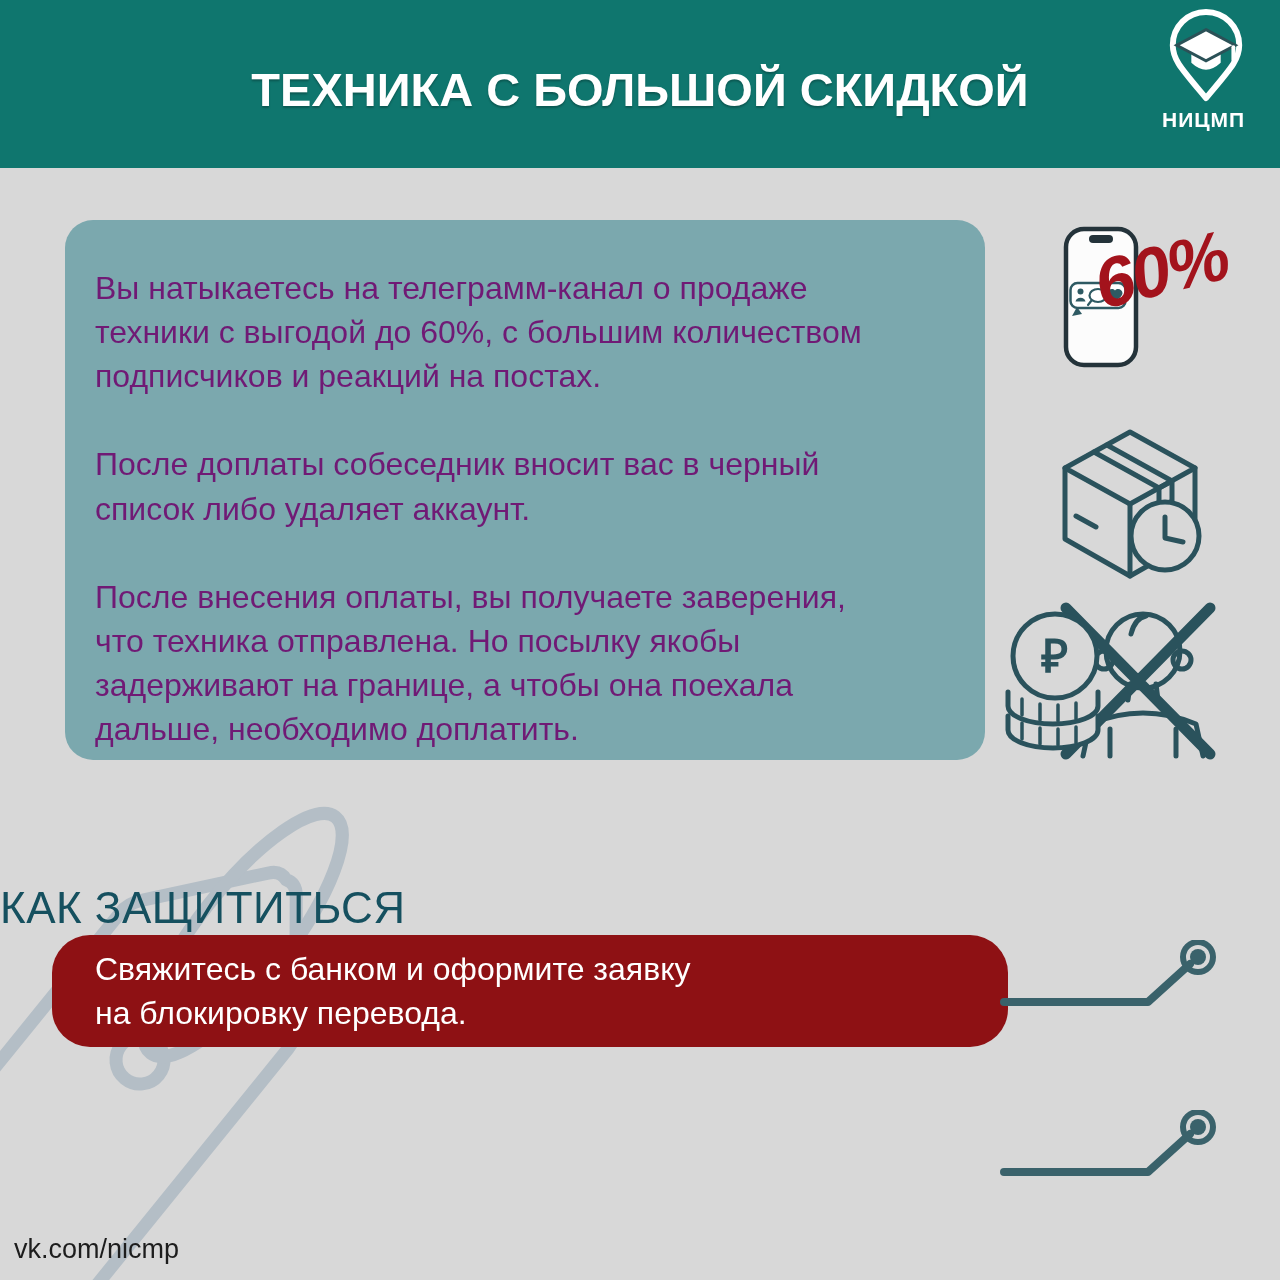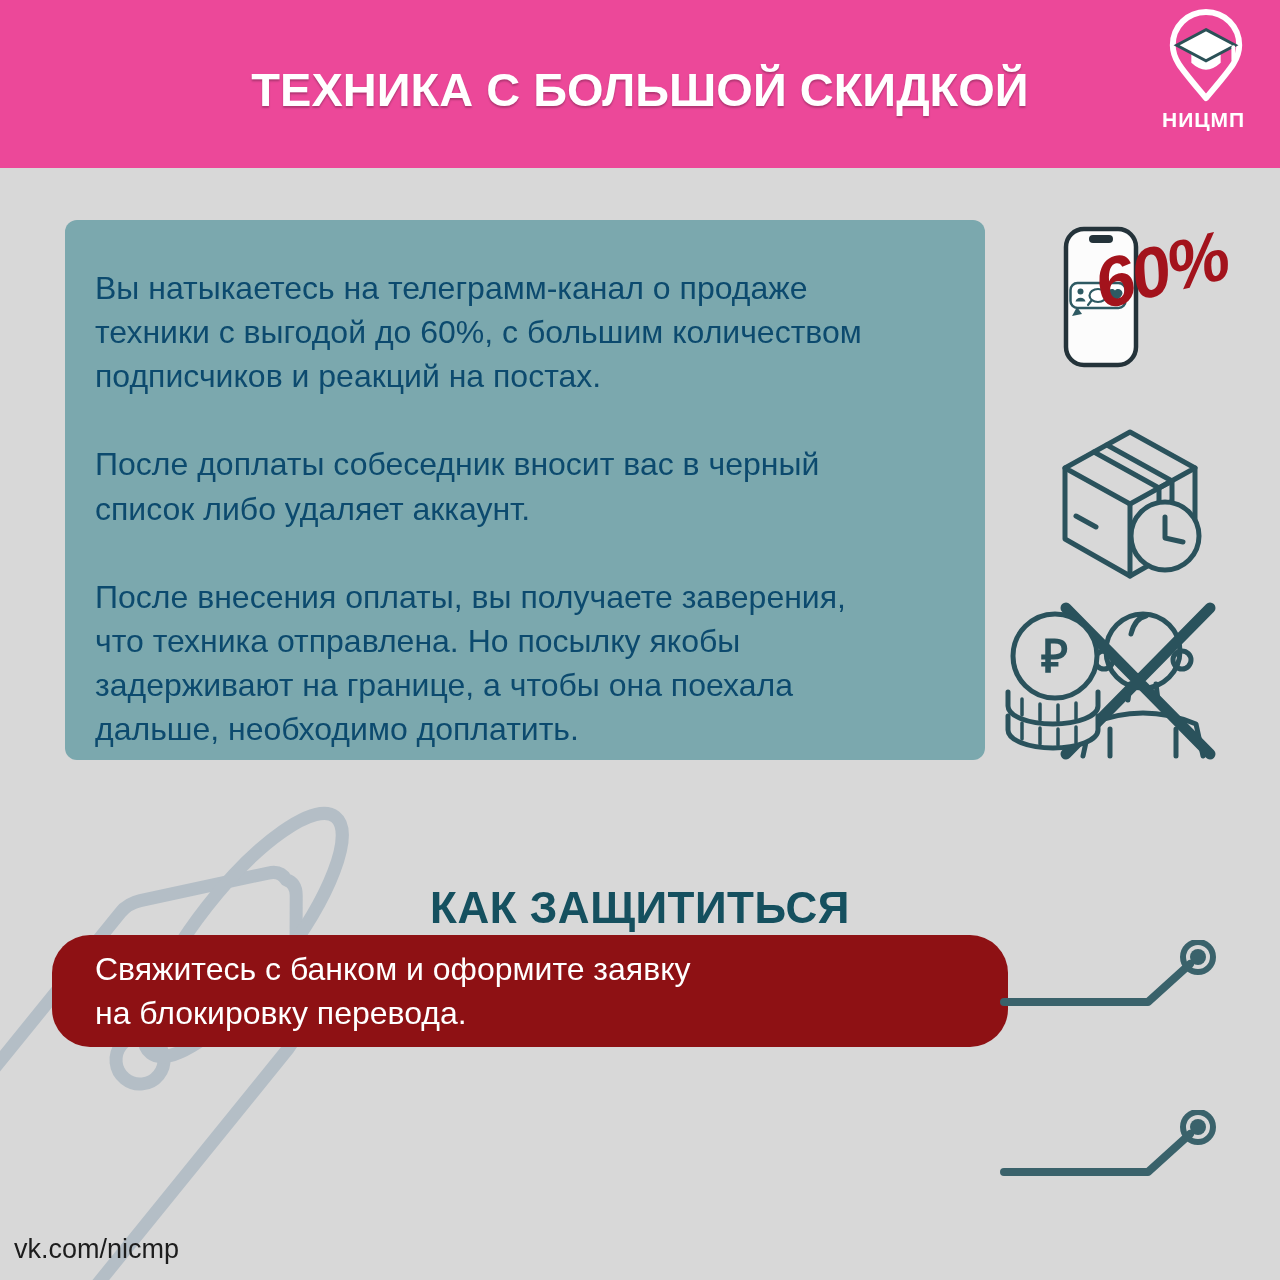--- a/index.html
+++ b/index.html
@@ -1,50 +1,50 @@
 <!DOCTYPE html>
 <html><head>
 <meta charset="utf-8">
 <style>
   html,body{margin:0;padding:0;background:#9a9a9a;}
   .page{
     position:relative;width:1280px;height:1280px;overflow:hidden;
     background:#d8d8d8;font-family:"Liberation Sans",sans-serif;
   }
   
-  .header{position:absolute;left:0;top:0;width:1280px;height:168px;background:#ec4899;}
+  .header{position:absolute;left:0;top:0;width:1280px;height:168px;background:#0f766e;}
   .title{
     position:absolute;left:0;right:0;top:62px;text-align:center;
     color:#ffffff;font-size:47px;font-weight:bold;letter-spacing:0px;
     text-shadow:0 2px 2px rgba(0,0,0,.25);
   }
   .logo{position:absolute;right:14px;top:6px;width:104px;text-align:left;}
   .logo-text{color:#ffffff;font-weight:bold;font-size:21px;letter-spacing:1px;margin-top:-2px;}
   
   .tag-decor{position:absolute;left:0;top:0;width:1280px;height:1280px;pointer-events:none;}
   
   .info-card{
     position:absolute;left:65px;top:220px;width:920px;height:540px;box-sizing:border-box;
-    background:#7ba8ae;border-radius:12px;padding:46px 28px 0 30px;
-    color:#0c4a6e;font-size:32px;line-height:1.38;
+    background:#7ba8ae;border-radius:28px;padding:46px 28px 0 30px;
+    color:#701a75;font-size:32px;line-height:1.38;
   }
   .info-card p{margin:0 0 44px 0;white-space:pre-line;}
   
   .phone-icon{position:absolute;left:1063px;top:226px;}
   .discount{
     position:absolute;left:1086px;top:230px;width:150px;text-align:center;
     color:#a3131c;font-size:70px;font-weight:bold;font-style:italic;
     transform:rotate(-14deg);letter-spacing:-2px;
   }
   .package-icon{position:absolute;left:1050px;top:421px;}
   .money-icon{position:absolute;left:998px;top:596px;}
   
   .protect-heading{
-    position:absolute;left:0;right:0;top:846px;text-align:center;
-    color:#15505f;font-size:44px;font-weight:bold;letter-spacing:0.5px;
+    position:absolute;left:0;right:0;top:846px;text-align:left;
+    color:#15505f;font-size:44px;font-weight:normal;letter-spacing:0.5px;
   }
   .tip-card{
     position:absolute;left:52px;width:956px;height:112px;box-sizing:border-box;
     background:#8e1114;border-radius:38px;color:#ffffff;
     font-size:32px;line-height:1.38;display:flex;align-items:center;padding-left:43px;
   }
   .tip-card span{white-space:pre-line;}
   .tip-1{top:935px;}
   .tip-2{top:1105px;}
   .connector{position:absolute;width:230px;height:110px;}

